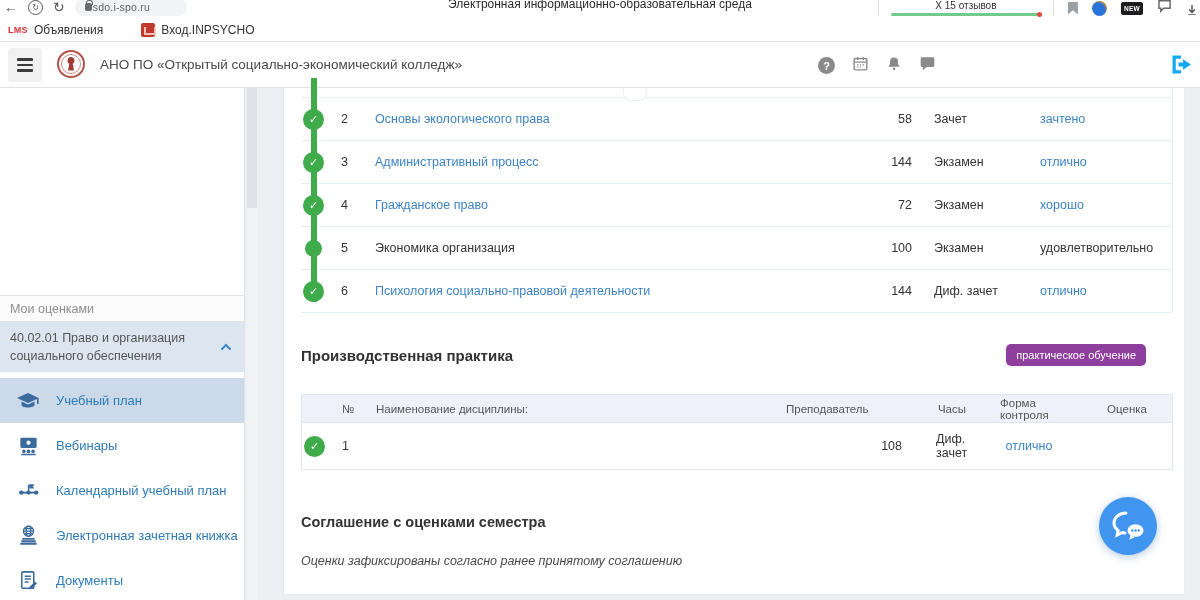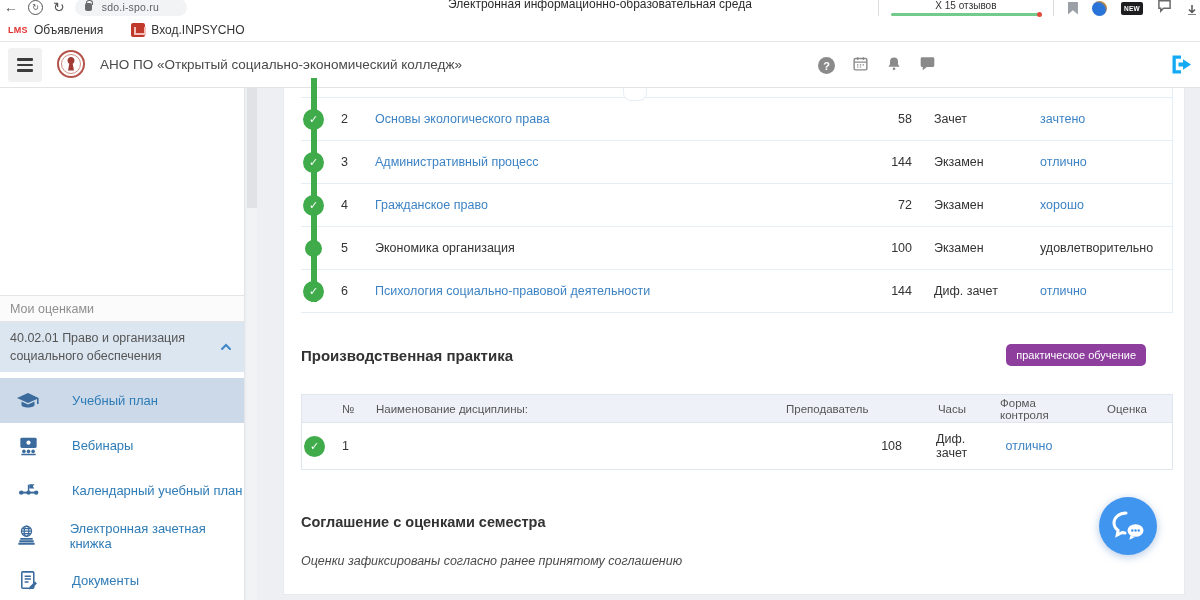--- a/index.html
+++ b/index.html
@@ -5,21 +5,21 @@
   * { box-sizing: border-box; margin: 0; padding: 0; }
   html,body { width:1200px; height:600px; overflow:hidden;
     font-family:"Liberation Sans","DejaVu Sans",sans-serif; background:#edeff2; }
 
   
   #browser-top { position:absolute; left:0; top:0; width:1200px; height:18px; background:#fff; }
   .bt-left { position:absolute; left:4px; top:-4px; height:22px; display:flex; align-items:center; gap:10px; }
   .nav-glyph { font-size:14px; color:#555; line-height:18px; }
   .circ-glyph { width:15px; height:15px; border:1.4px solid #555; border-radius:50%; font-size:8px; color:#555;
     display:flex; align-items:center; justify-content:center; }
-  .url-pill { display:flex; align-items:center; gap:10px; background:#f1f3f4; border-radius:9px;
+  .url-pill { display:flex; align-items:center; gap:1px; background:#f1f3f4; border-radius:9px;
     height:17px; padding:0 10px; min-width:112px; }
   .lock { width:7px; height:8px; background:#6b6b6b; border-radius:2px; position:relative; }
   .lock:before { content:""; position:absolute; left:1px; top:-3px; width:5px; height:4px;
     border:1.3px solid #6b6b6b; border-bottom:none; border-radius:3px 3px 0 0; }
   .url-text { font-size:10.5px; color:#5f6368; letter-spacing:.2px; }
   #page-title-bar { position:absolute; left:380px; top:-3px; width:440px; text-align:center;
     font-size:12px; color:#2b2b2b; white-space:nowrap; }
   .bt-right { position:absolute; right:2px; top:-3px; height:22px; display:flex; align-items:center; gap:14px; }
   .reviews-widget { display:flex; flex-direction:column; align-items:center; padding:0 12px;
     border-left:1px solid #dadce0; border-right:1px solid #dadce0; }
@@ -30,21 +30,21 @@
   .flag-ic { width:10px; height:13px; background:#9aa0a6;
     clip-path:polygon(0 0,100% 0,100% 100%,50% 68%,0 100%); }
   .ff-ic { width:15px; height:15px; border-radius:50%;
     background:radial-gradient(circle at 38% 62%, #2a73d8 55%, #ff9500 78%); }
   .new-badge { background:#1d1d1f; color:#fff; font-size:6.5px; font-weight:bold; padding:3px 3px;
     border-radius:2px; letter-spacing:.3px; }
   .dl-ic { overflow:hidden; height:13px; }
 
   
   #bookmarks-bar { position:absolute; left:0; top:18px; width:1200px; height:24px; background:#fff;
-    border-bottom:1px solid #e6e6e6; display:flex; align-items:center; gap:28px; padding-left:8px; }
+    border-bottom:1px solid #e6e6e6; display:flex; align-items:center; gap:38px; padding-left:8px; }
   .bm-item { display:flex; align-items:center; gap:6px; font-size:12px; color:#333; }
   .lms-badge { color:#e03131; font-weight:bold; font-size:9px; letter-spacing:.3px; }
   .inpsycho-ic { width:14px; height:14px; background:#c0392b; border-radius:2px; position:relative; }
   .inpsycho-ic:before { content:""; position:absolute; left:3px; top:4px; width:8px; height:6px;
     border-left:2px solid #f3c0ba; border-right:2px solid #f3c0ba; border-bottom:2px solid #f3c0ba; }
 
   
   #app-header { position:absolute; left:0; top:42px; width:1200px; height:46px; background:#fff;
     border-bottom:1px solid #e3e3e3; }
   .hamburger { position:absolute; left:8px; top:6px; width:34px; height:34px; background:#f1f1f1;
@@ -63,21 +63,21 @@
     border-right:1px solid #e2e4e7; }
   #sidebar-scrollbar { position:absolute; left:247px; top:0; width:10px; height:512px; background:#f2f3f5; }
   #sidebar-scroll-thumb { width:10px; height:120px; background:#e0e2e6; }
 
   .sb-spacer { height:207px; }
   .sb-label { height:27px; border-top:1px solid #e4e4e4; border-bottom:1px solid #e4e4e4;
     background:#fbfbfb; color:#8f8f8f; font-size:12.5px; display:flex; align-items:center; padding-left:10px; }
   .sb-program { background:#dce6f1; padding:7px 28px 7px 10px; font-size:12.5px; color:#555;
     line-height:1.45; position:relative; margin-bottom:6px; }
   .sb-program .chev { position:absolute; right:12px; top:16px; }
-  .sb-item { height:45px; display:flex; align-items:center; gap:16px; }
+  .sb-item { height:45px; display:flex; align-items:center; gap:0; }
   .sb-item.active { background:#cbd9e9; }
   .sb-item .ic { width:56px; display:flex; justify-content:center; }
   .sb-item .lbl { font-size:13px; color:#2f7cb6; }
 
   
   #main-card { position:absolute; left:283px; top:0; width:902px; height:507px; background:#fff;
     border:1px solid #e7eaee; border-top:none; }
   #content-inner { position:relative; margin:0 13px 0 17px; width:872px; }
 
   .partial-row { height:10px; border-bottom:1px solid #e4eef7; }

